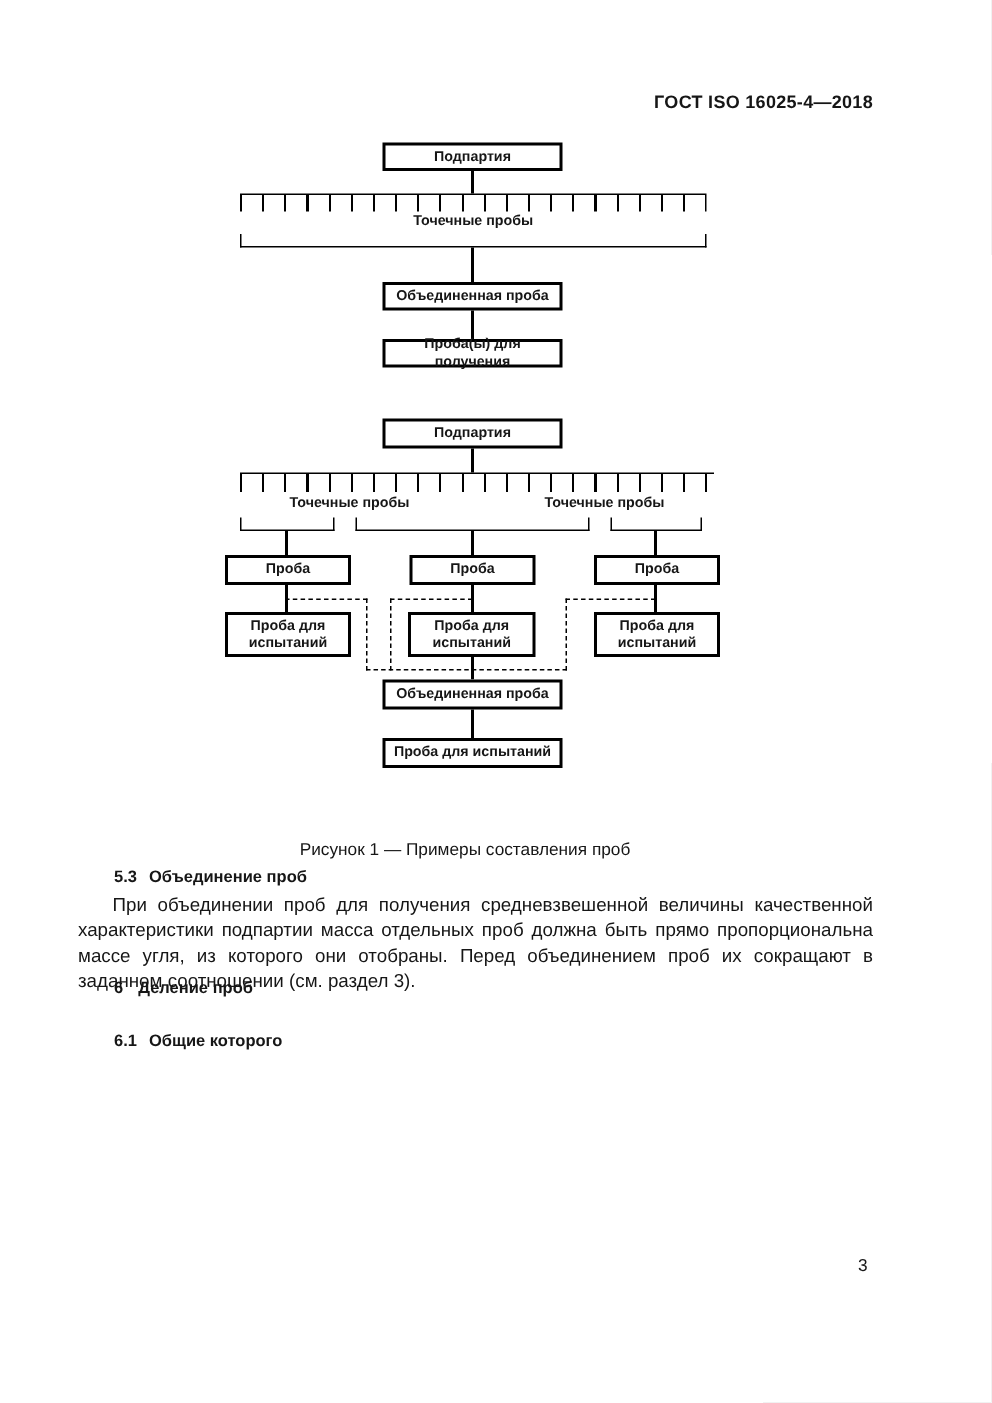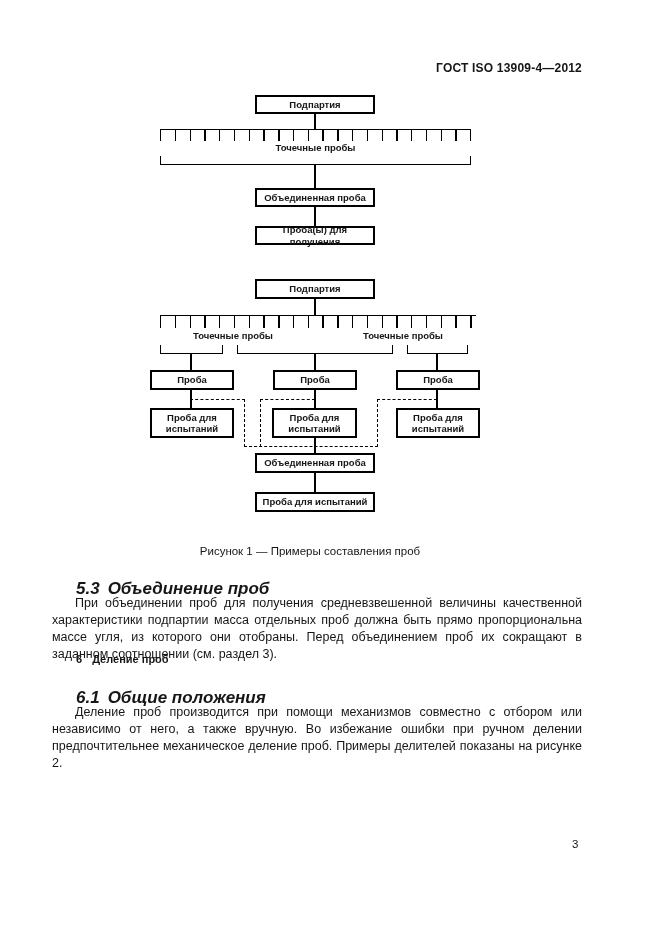--- a/index.html
+++ b/index.html
@@ -22,36 +22,36 @@
     background-image:repeating-linear-gradient(to right,#000 0,#000 1.4px,transparent 1.4px,transparent 14.77px);
   }
   .bracket {
     position:absolute; box-sizing:border-box;
     border-left:1.5px solid #000; border-right:1.5px solid #000; border-bottom:1.5px solid #000;
   }
   .dlbl { position:absolute; text-align:center; font-weight:bold; font-size:9.5px; }
   .hdash { position:absolute; height:0; border-top:1.5px dashed #000; }
   .vdash { position:absolute; width:0; border-left:1.5px dashed #000; }
   
-  .figcap { font-size:11.5px; text-align:center; }
-  .h2 { font-size:17px; font-weight:bold;font-style:italic; }
+  .figcap { font-size:11.5px; text-align:center;margin-top:16px; }
+  .h2 { font-size:11px; font-weight:bold; }
   .h1 { font-size:11px; font-weight:bold; }
   .h2 .num { margin-right:8px; }
   .h1 .num { margin-right:10px; }
   .body-par {
     font-size:12.5px; line-height:17px; text-align:justify; text-indent:23px;
   }
   .pagenum { font-size:11.5px; }
 </style>
 </head>
 <body>
 
 <div class="page">
 
-  <div class="abs hdr" style="left:52px;top:61px;width:530px;text-align:right;">ГОСТ ISO 13909-4—2012</div>
+  <div class="abs hdr" style="left:52px;top:61px;width:530px;text-align:right;">ГОСТ ISO 16025-4—2018</div>
 
   <div class="dbox" style="left:255px;top:95px;width:120px;height:19px;">Подпартия</div>
   <div class="vline" style="left:314px;top:113px;height:16px;"></div>
   <div class="comb" style="left:160px;top:129px;width:311px;height:12px;"></div>
   <div class="dlbl" style="left:160px;top:142px;width:311px;">Точечные пробы</div>
   <div class="bracket" style="left:160px;top:156px;width:311px;height:9px;"></div>
   <div class="vline" style="left:314px;top:165px;height:23px;"></div>
   <div class="dbox" style="left:255px;top:188px;width:120px;height:19px;">Объединенная проба</div>
   <div class="vline" style="left:314px;top:207px;height:19px;"></div>
   <div class="dbox" style="left:255px;top:226px;width:120px;height:19px;">Проба(ы) для получения</div>
@@ -101,19 +101,18 @@
   <div class="abs h2" style="left:76px;top:579px;">
     <span class="num">5.3</span><span>Объединение проб</span>
   </div>
   <div class="abs body-par" style="left:52px;top:595px;width:530px;">При объединении проб для получения средневзвешенной величины качественной характеристики подпартии масса отдельных проб должна быть прямо пропорциональна массе угля, из которого они отобраны. Перед объединением проб их сокращают в заданном соотношении (см. раздел 3).</div>
 
   <div class="abs h1" style="left:76px;top:653px;">
     <span class="num">6</span><span>Деление проб</span>
   </div>
 
   <div class="abs h2" style="left:76px;top:688px;">
-    <span class="num">6.1</span><span>Общие положения</span>
+    <span class="num">6.1</span><span>Общие которого</span>
   </div>
-  <div class="abs body-par" style="left:52px;top:704px;width:530px;">Деление проб производится при помощи механизмов совместно с отбором или независимо от него, а также вручную. Во избежание ошибки при ручном делении предпочтительнее механическое деление проб. Примеры делителей показаны на рисунке 2.</div>
 
   <div class="abs pagenum" style="left:572px;top:838px;">3</div>
 
 </div>
 
 </body></html>

